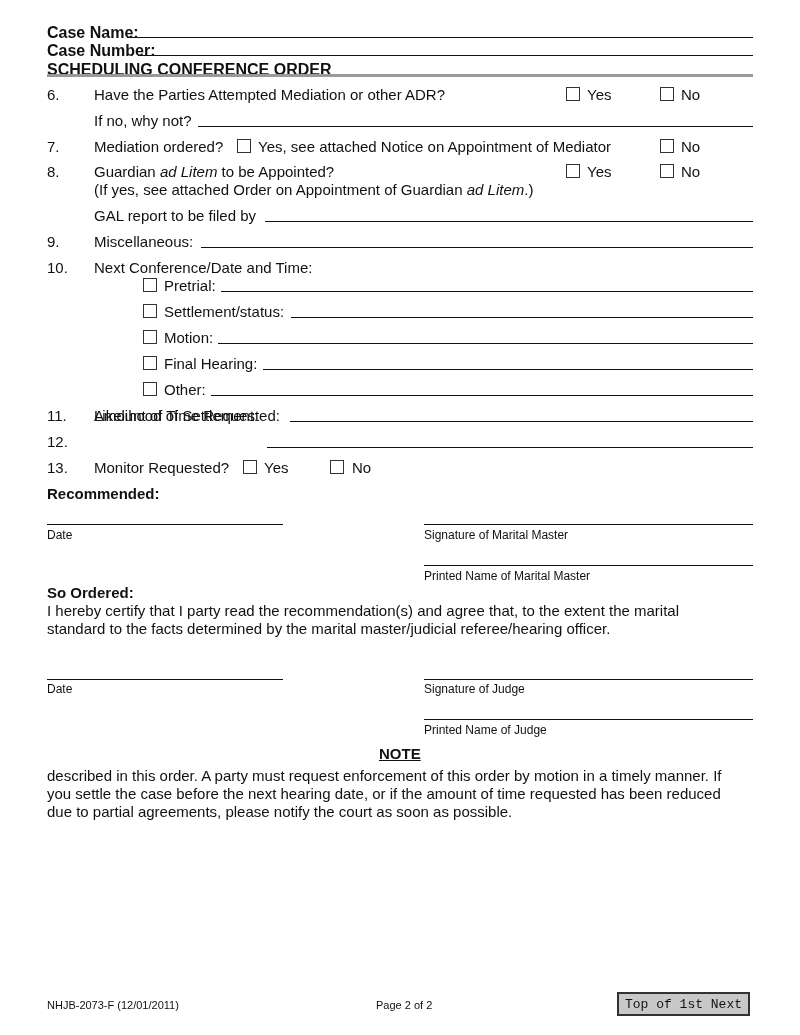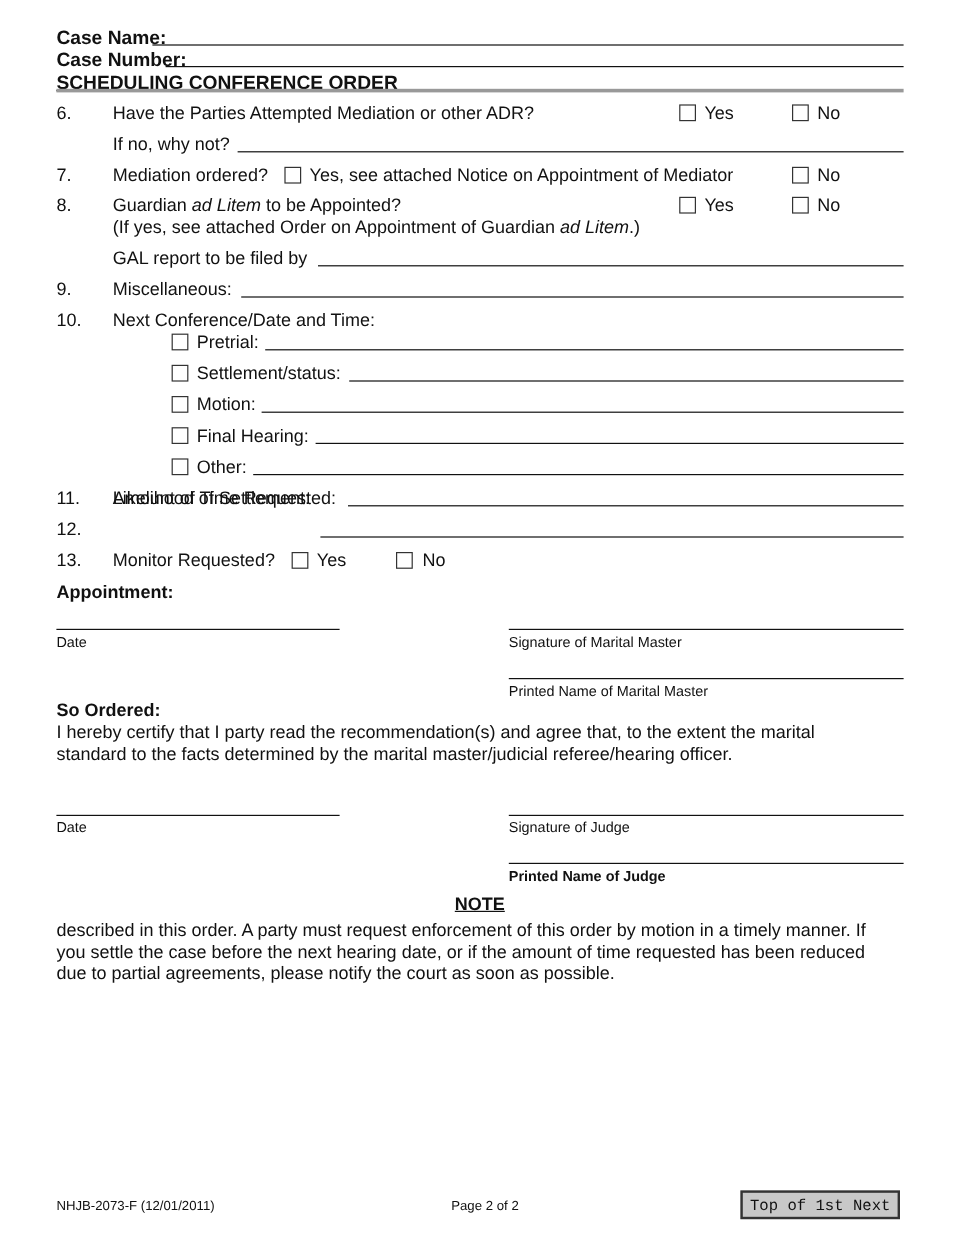--- a/index.html
+++ b/index.html
@@ -90,39 +90,39 @@
 <div class="abs txt" style="left:94px;top:407px;">Likelihood of Settlement:</div>
 <div class="line" style="left:267px;top:447px;width:486px;"></div>
 
 <div class="abs txt" style="left:47px;top:459px;">13.</div>
 <div class="abs txt" style="left:94px;top:459px;">Monitor Requested?</div>
 <div class="cb" style="left:243px;top:460px;"></div>
 <div class="abs txt" style="left:264px;top:459px;">Yes</div>
 <div class="cb" style="left:330px;top:460px;"></div>
 <div class="abs txt" style="left:352px;top:459px;">No</div>
 
-<div class="abs txt bold" style="left:47px;top:485px;">Appointment:</div>
+<div class="abs txt bold" style="left:47px;top:485px;">Recommended:</div>
 <div class="line" style="left:47px;top:524px;width:236px;"></div>
 <div class="abs small" style="left:47px;top:528px;">Date</div>
 <div class="line" style="left:424px;top:524px;width:329px;"></div>
 <div class="abs small" style="left:424px;top:528px;">Signature of Marital Master</div>
 <div class="line" style="left:424px;top:565px;width:329px;"></div>
 <div class="abs small" style="left:424px;top:569px;text-align:center;">Printed Name of Marital Master</div>
 
 <div class="abs txt bold" style="left:47px;top:584px;">So Ordered:</div>
 <div class="para" style="left:47px;top:602px;white-space:nowrap;">
   <div>I hereby certify that I party read the recommendation(s) and agree that, to the extent the marital</div>
   <div>standard to the facts determined by the marital master/judicial referee/hearing officer.</div>
 </div>
 <div class="line" style="left:47px;top:679px;width:236px;"></div>
 <div class="abs small" style="left:47px;top:682px;">Date</div>
 <div class="line" style="left:424px;top:679px;width:329px;"></div>
 <div class="abs small" style="left:424px;top:682px;">Signature of Judge</div>
 <div class="line" style="left:424px;top:719px;width:329px;"></div>
-<div class="abs small" style="left:424px;top:723px;font-weight:bold;">Printed Name of Judge</div>
+<div class="abs small" style="left:424px;top:723px;">Printed Name of Judge</div>
 
 <div class="abs txt bold" style="left:379px;top:745px;text-decoration:underline;">NOTE</div>
 <div class="para" style="left:47px;top:767px;white-space:nowrap;">
   <div>described in this order.  A party must request enforcement of this order by motion in a timely manner.  If</div>
   <div>you settle the case before the next hearing date, or if the amount of time requested has been reduced</div>
   <div>due to partial agreements, please notify the court as soon as possible.</div>
 </div>
 
 <div class="abs" style="left:47px;top:999px;font-size:11px;">NHJB-2073-F (12/01/2011)</div>
 <div class="abs" style="left:376px;top:999px;font-size:11px;">Page 2 of 2</div>

